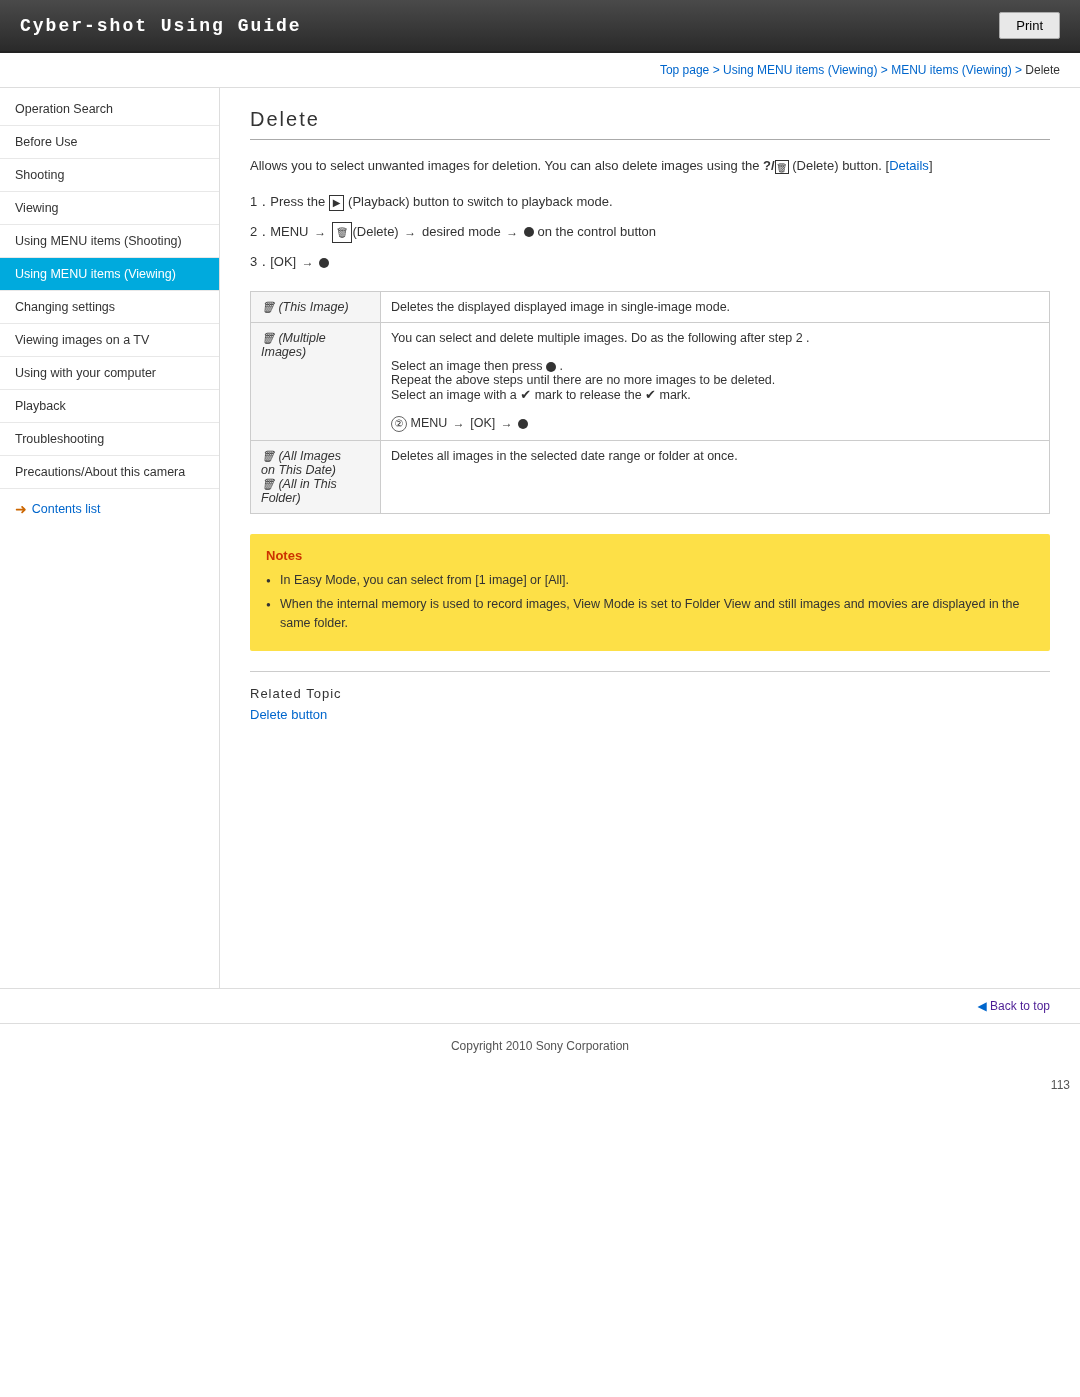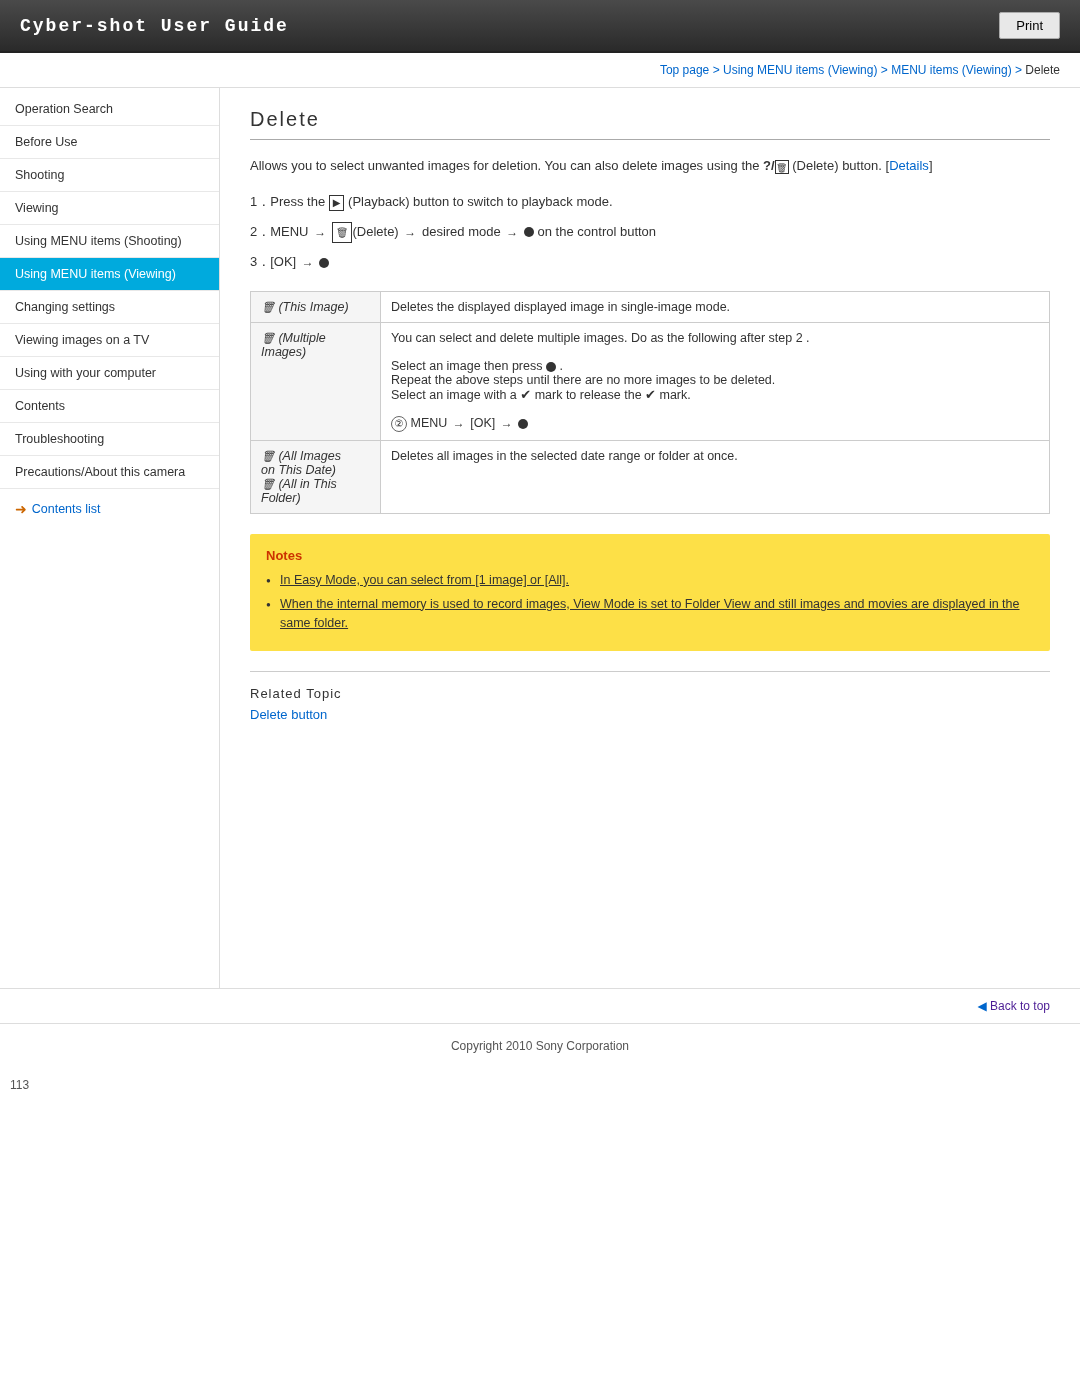--- a/index.html
+++ b/index.html
@@ -144,21 +144,20 @@
     .notes-box ul {
       list-style: none;
       padding: 0;
     }
     .notes-box ul li {
       padding-left: 14px;
       position: relative;
       margin-bottom: 5px;
       font-size: 12.5px;
       line-height: 1.5;
-      text-decoration: underline;
     }
     .notes-box ul li::before {
       content: '●';
       position: absolute;
       left: 0;
       font-size: 8px;
       top: 4px;
     }
 
     
@@ -193,21 +192,21 @@
 
     
     .footer {
       text-align: center;
       padding: 15px;
       font-size: 12px;
       color: #555;
       border-top: 1px solid #ddd;
     }
     .page-num {
-      text-align: left;
+      text-align: right;
       padding: 10px;
       font-size: 12px;
       color: #555;
     }
 
     
     .icon-playback {
       display: inline-block;
       border: 1.5px solid #333;
       padding: 0 3px;
@@ -223,21 +222,21 @@
       vertical-align: middle;
     }
     .checkmark { font-size: 13px; }
 
     .menu-arrow { font-size: 12px; margin: 0 2px; }
   </style>
 </head>
 <body>
 
 <div class="header">
-  <span class="header-title">Cyber-shot User Guide</span>
+  <span class="header-title">Cyber-shot Using Guide</span>
   <button class="print-btn">Print</button>
 </div>
 
 <div class="breadcrumb">
   <a>Top page</a> &gt;
   <a>Using MENU items (Viewing)</a> &gt;
   <a>MENU items (Viewing)</a> &gt;
   <span>Delete</span>
 </div>
 
@@ -246,21 +245,21 @@
   <div class="sidebar">
     <div class="sidebar-item">Operation Search</div>
     <div class="sidebar-item">Before Use</div>
     <div class="sidebar-item">Shooting</div>
     <div class="sidebar-item">Viewing</div>
     <div class="sidebar-item">Using MENU items (Shooting)</div>
     <div class="sidebar-item active">Using MENU items (Viewing)</div>
     <div class="sidebar-item">Changing settings</div>
     <div class="sidebar-item">Viewing images on a TV</div>
     <div class="sidebar-item">Using with your computer</div>
-    <div class="sidebar-item">Contents</div>
+    <div class="sidebar-item">Playback</div>
     <div class="sidebar-item">Troubleshooting</div>
     <div class="sidebar-item">Precautions/About this camera</div>
     <div class="contents-link">
       <span class="arrow-right">➜</span>
       <span>Contents list</span>
     </div>
   </div>
 
   <div class="content">
 

